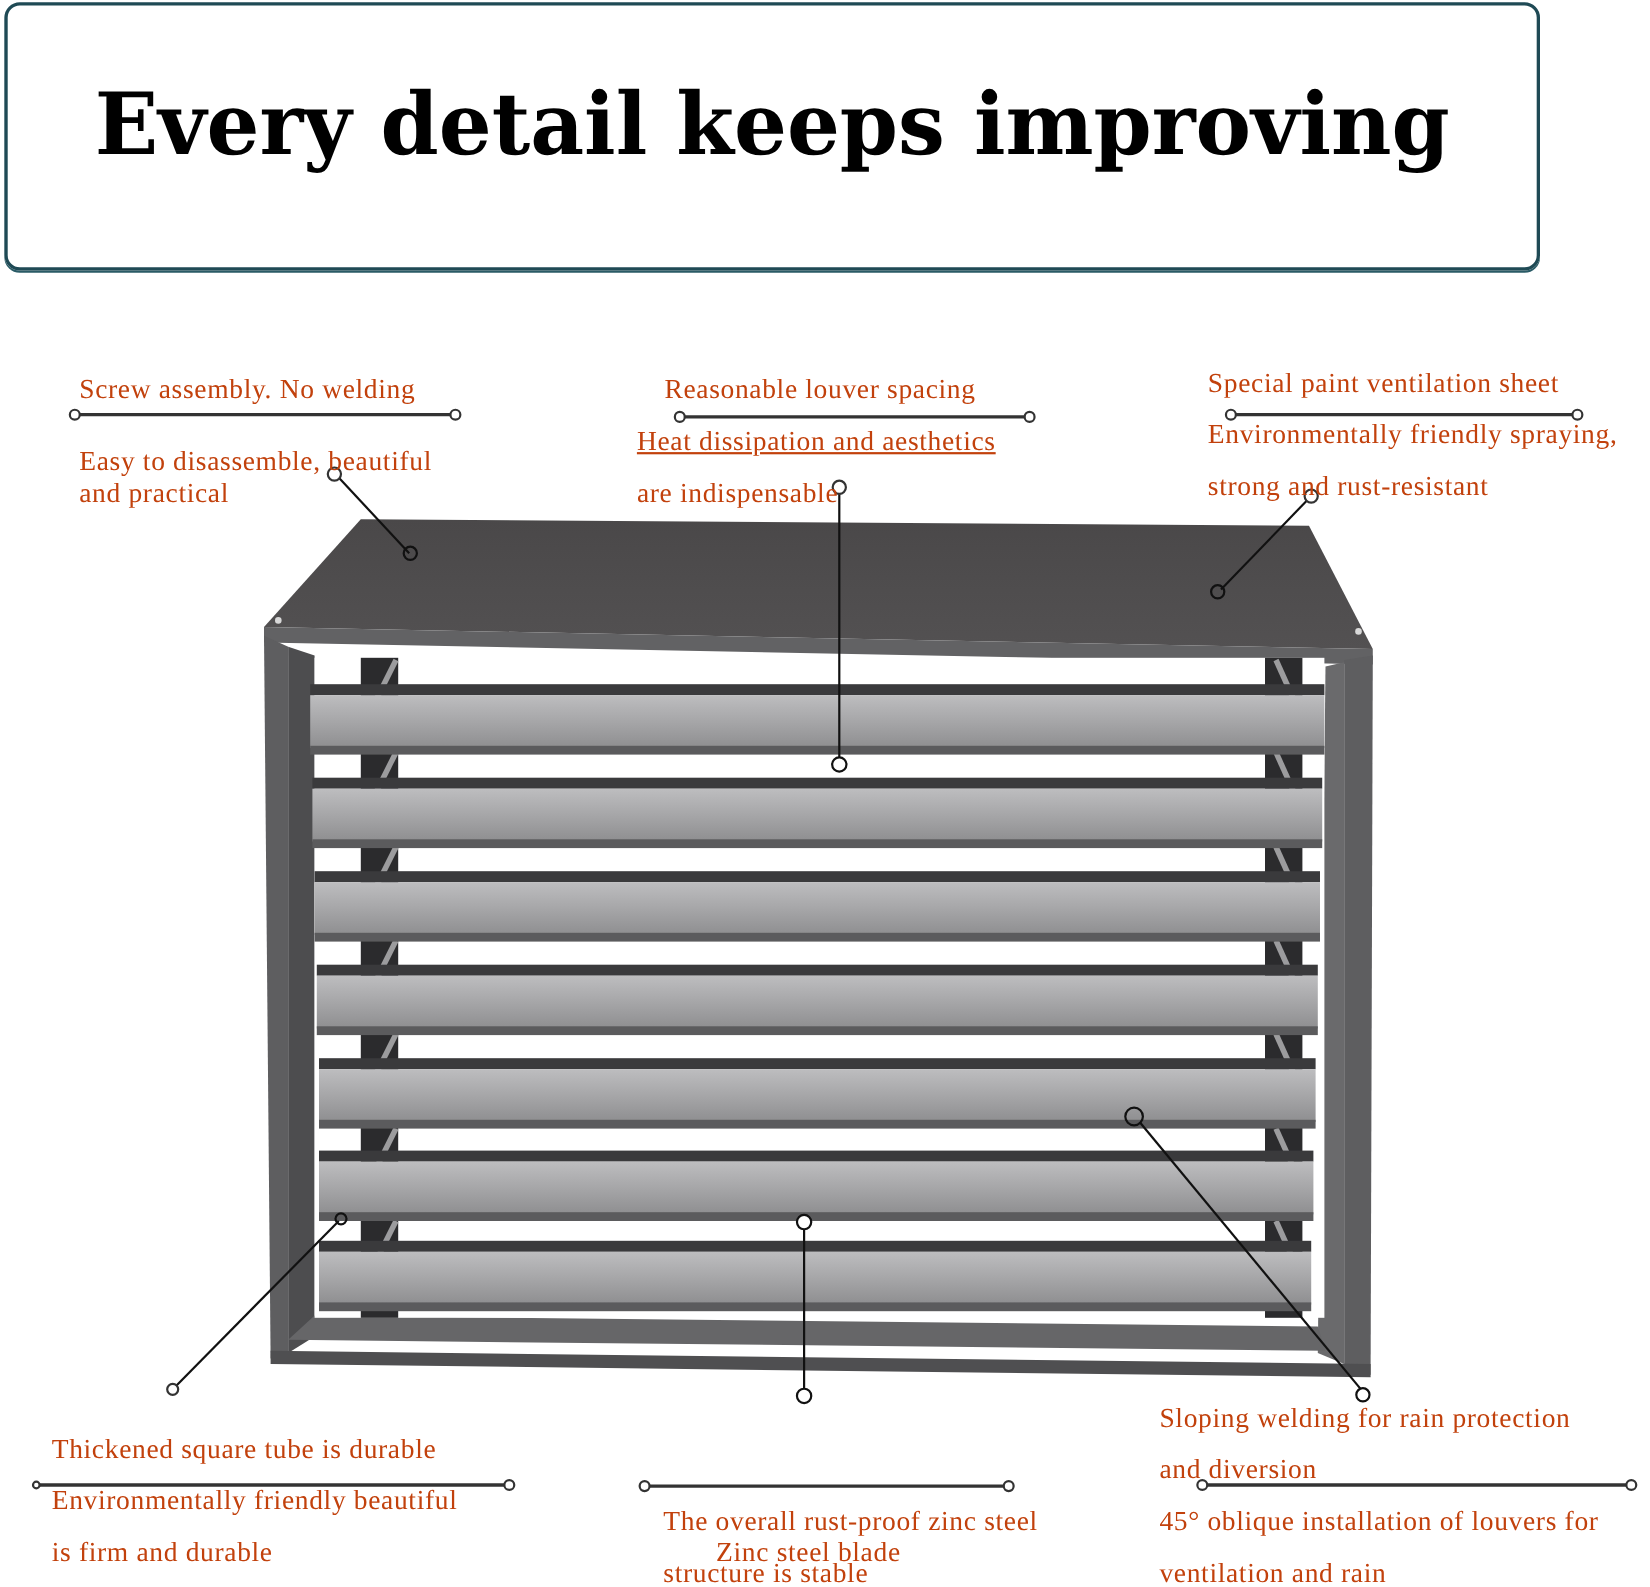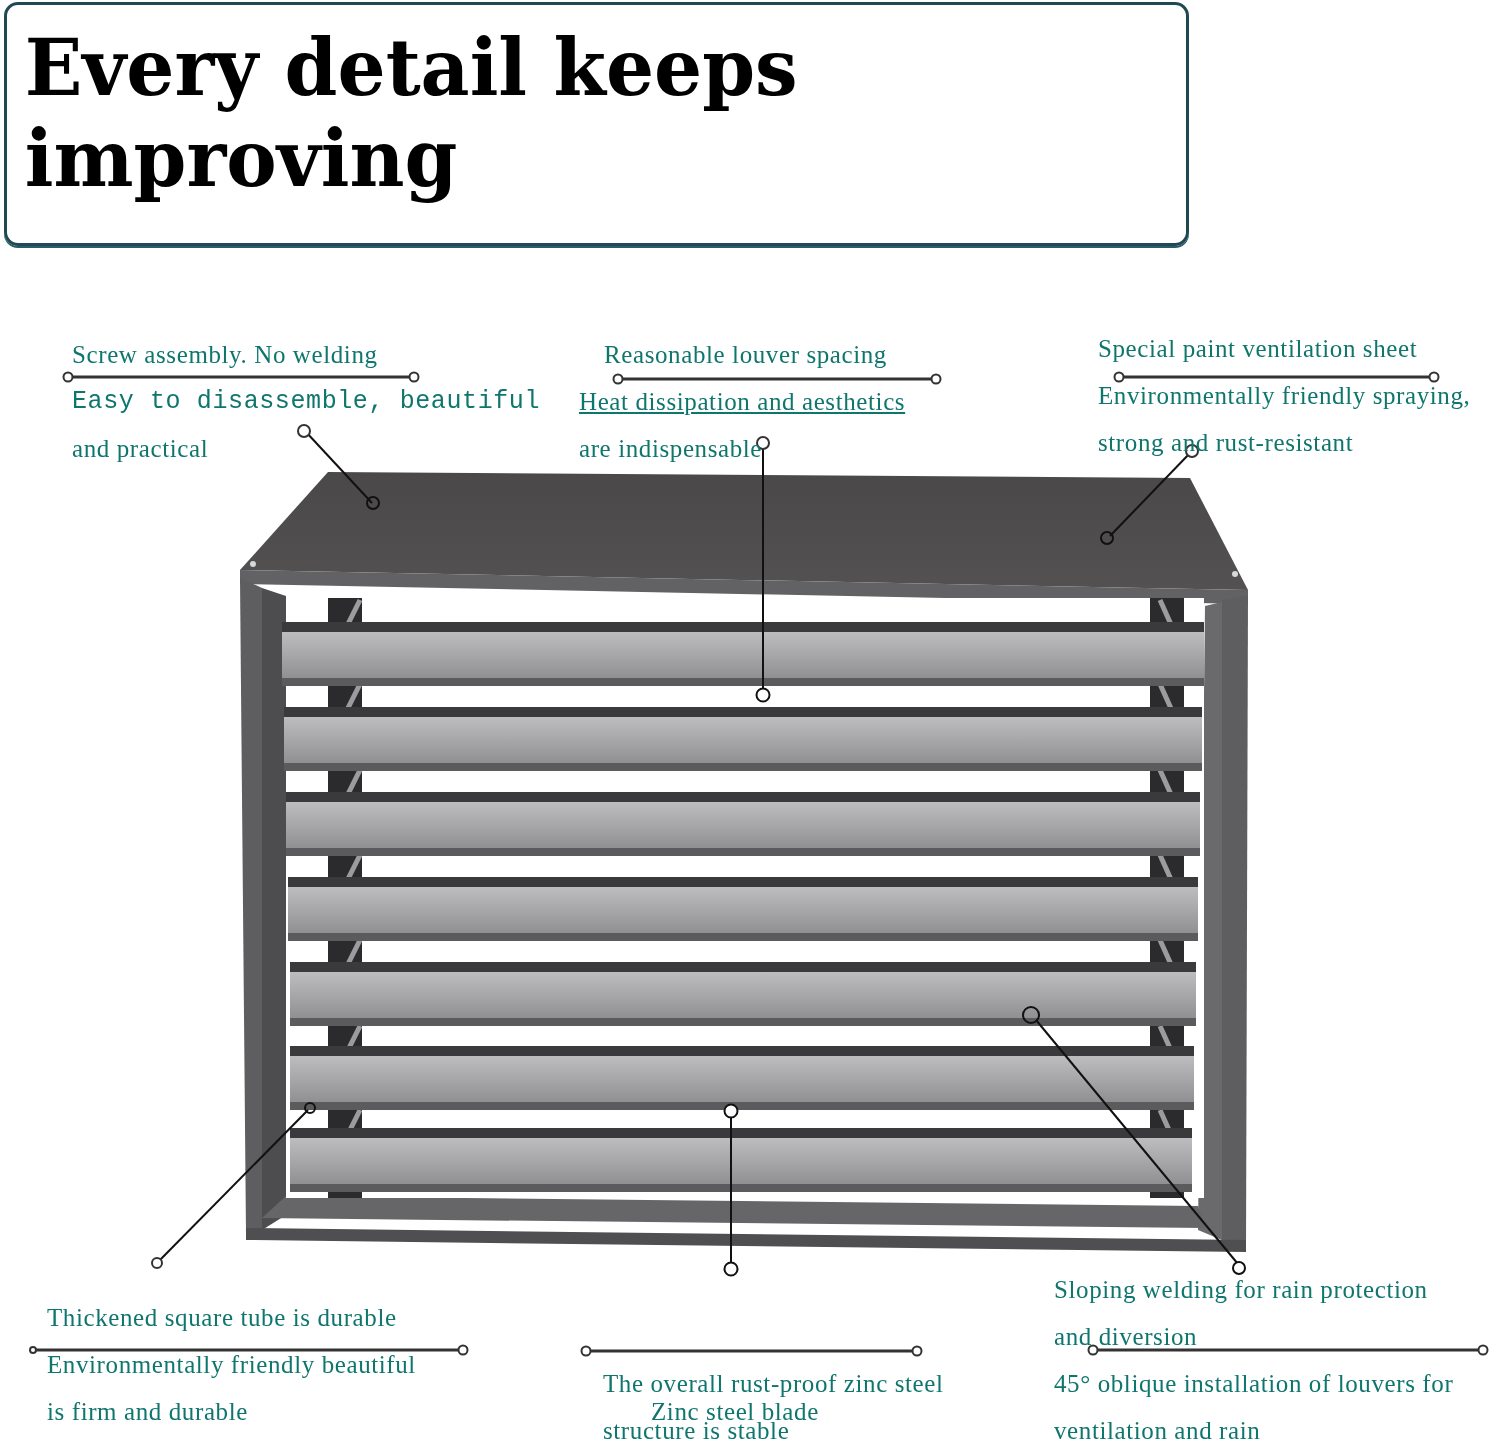--- a/index.html
+++ b/index.html
@@ -1,27 +1,27 @@
 <!DOCTYPE html>
 <html><head>
 <meta charset="utf-8">
 <style>
   html, body { margin:0; padding:0; background:#ffffff; }
   body { width:1500px; height:1443px; position:relative; overflow:hidden; font-family:"DejaVu Serif", serif; color:#1e1e1e; }
   .title-box {
-    position:absolute; left:4px; top:2px; width:1185px; height:244px;
+    position:absolute; left:4px; top:2px; width:1396px; height:244px;
     border:3px solid #1f4a55; border-radius:14px; box-sizing:border-box;
     box-shadow: 0 2px 0 #2a5b66;
     display:flex; align-items:center; justify-content:center;
   }
   .title-text {
     font-family:"DejaVu Serif", serif; font-weight:bold; font-size:78px;
     letter-spacing:0px; color:#000; margin-top:-22px; transform:scaleX(0.97);
   }
-  .txt { position:absolute; font-family:"Liberation Serif", serif; font-size:25px; line-height:47px; color:#0f766e; white-space:nowrap; letter-spacing:0.6px; }
+  .txt { position:absolute; font-family:"Liberation Serif", serif; font-size:25px; line-height:47px; color:#c2410c; white-space:nowrap; letter-spacing:0.6px; }
   svg.art { position:absolute; left:0; top:0; }
 </style>
 </head>
 <body>
 
 <div class="title-box">
   <div class="title-text">Every detail keeps improving</div>
 </div>
 
 <svg class="art" width="1500" height="1443" viewBox="0 0 1500 1443">
@@ -153,21 +153,21 @@
     <line x1="731" y1="1118" x2="731" y2="1262"></line>
       <circle cx="731" cy="1111" r="6.5" fill="#fff"></circle>
       <circle cx="731" cy="1269" r="6.5" fill="#fff"></circle>
     <line x1="1036" y1="1020" x2="1238" y2="1264"></line>
       <circle cx="1031" cy="1015" r="8"></circle>
       <circle cx="1239" cy="1268" r="6" fill="#fff"></circle>
   </g>
 </svg>
 
 <div class="txt" style="left:72px; top:331px;">Screw assembly. No welding</div>
-<div class="txt" style="left:72px; top:378px;font-family:Liberation Mono, monospace;">Easy to disassemble, beautiful</div>
+<div class="txt" style="left:72px; top:396px;">Easy to disassemble, beautiful</div>
 <div class="txt" style="left:72px; top:425px;">and practical</div>
 
 <div class="txt" style="left:604px; top:331px;">Reasonable louver spacing</div>
 <div class="txt" style="left:579px; top:378px;text-decoration:underline;">Heat dissipation and aesthetics</div>
 <div class="txt" style="left:579px; top:425px;">are indispensable</div>
 
 <div class="txt" style="left:1098px; top:325px;">Special paint ventilation sheet</div>
 <div class="txt" style="left:1098px; top:372px;">Environmentally friendly spraying,</div>
 <div class="txt" style="left:1098px; top:419px;">strong and rust-resistant</div>
 

